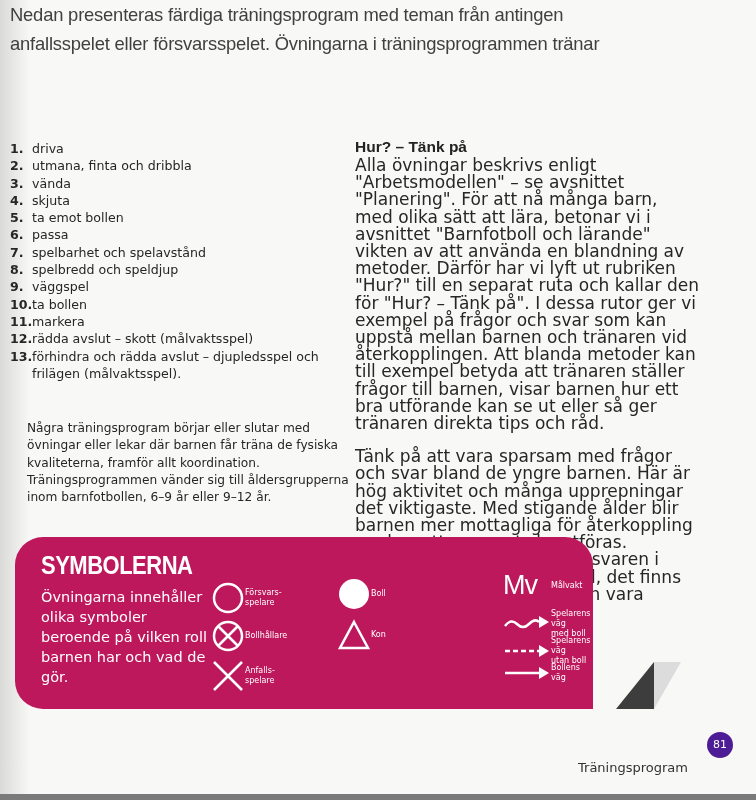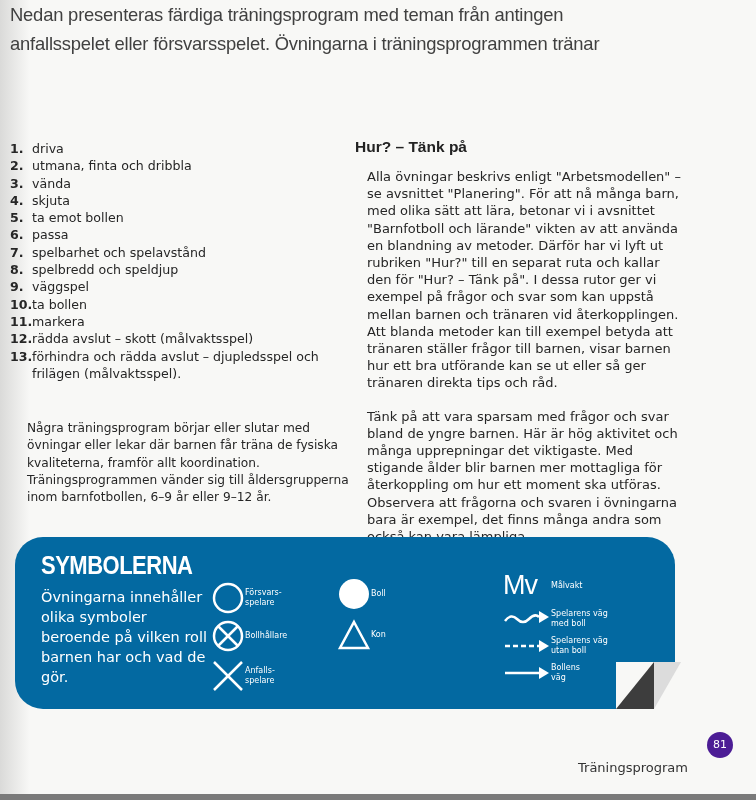--- a/index.html
+++ b/index.html
@@ -38,26 +38,26 @@
       font-size: 12.2px; line-height: 17.3px; margin: 17px;
     }
     .right-col {
       position: absolute; left: 355px; top: 138px; width: 345px;
     }
     .right-col h2 {
       margin: 0 0 1px 0; font-size: 15.5px; font-weight: bold; color: #222;
       font-family: "Liberation Sans", sans-serif;
     }
     .right-col p {
-      margin: 12px; font-size: 13px; line-height: 17.2px;
+      margin: 0; font-size: 17px; line-height: 17.2px;
     }
     .right-col p.second { margin-top: 16px; }
     .symbol-box {
-      position: absolute; left: 15px; top: 537px; width: 660px; height: 172px;
-      background: #0369a1; border-radius: 28px 28px 0 28px;
+      position: absolute; left: 15px; top: 537px; width: 578px; height: 172px;
+      background: #be185d; border-radius: 28px 28px 0 28px;
       overflow: hidden;
     }
     .curl {
       position: absolute; left: 616px; top: 662px; width: 65px; height: 47px;
       background: #f8f8f6;
     }
     .curl-fold {
       position: absolute; left: 0; top: 0; width: 0; height: 0;
       border-left: 38px solid transparent;
       border-bottom: 47px solid #3d3d3d;

